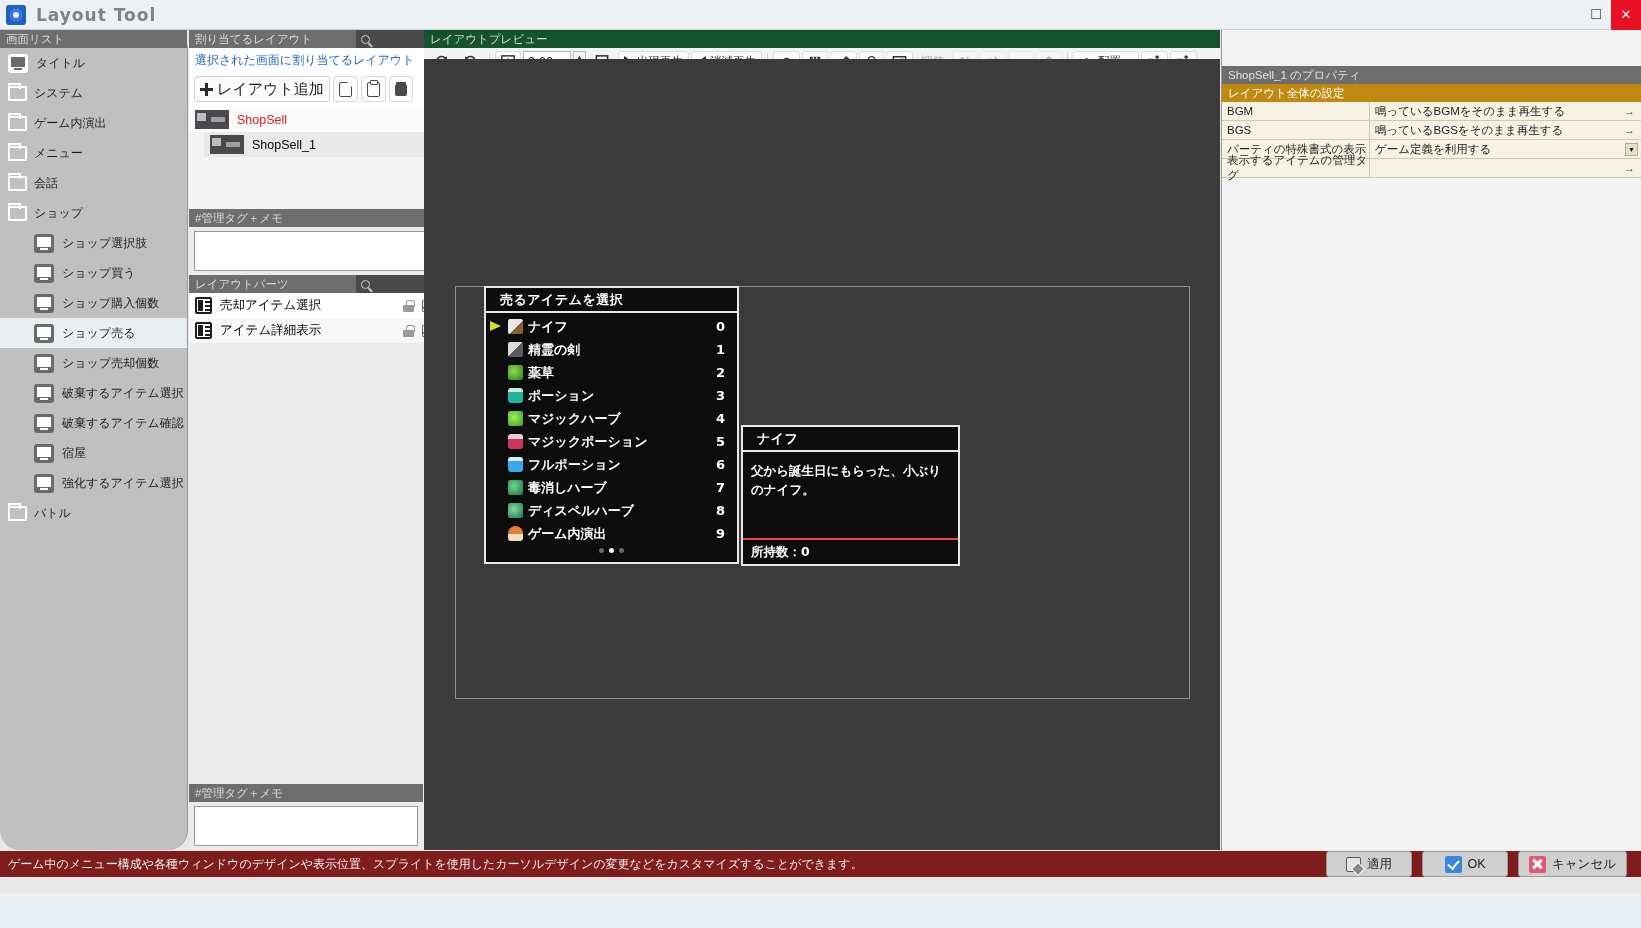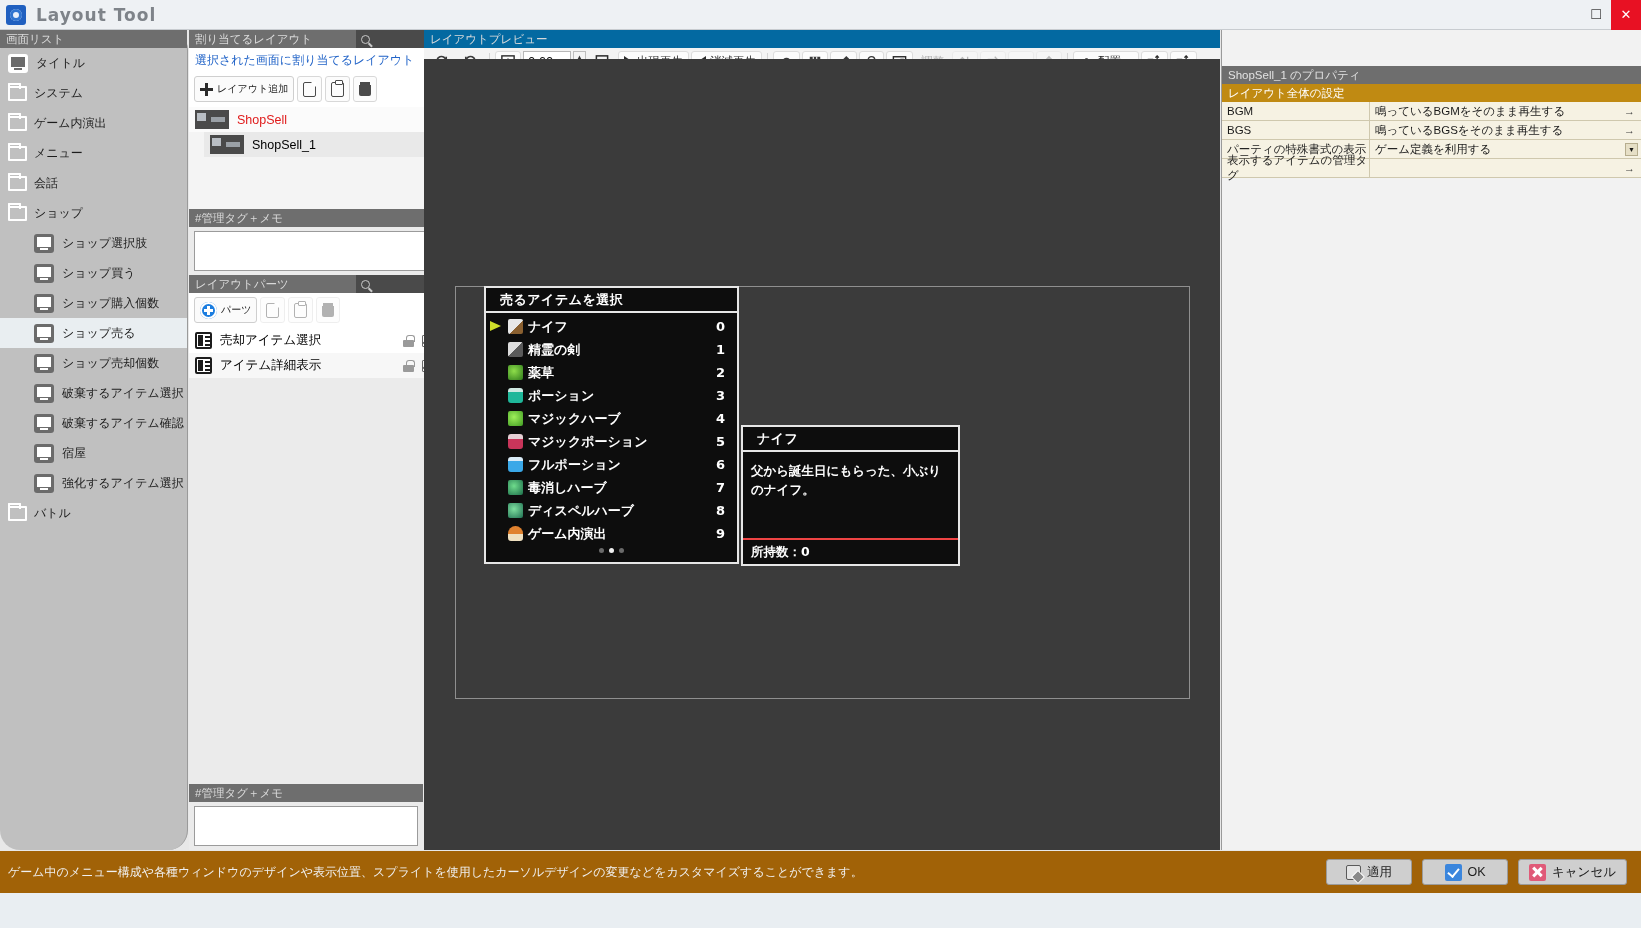--- a/index.html
+++ b/index.html
@@ -38,21 +38,21 @@
     font-size: 13px; color: #444; background: transparent;
   }
   .win-btn.close { background: #e81123; color: #fff; }
 
   
   .panel-head {
     height: 18px; background: #6e6e6e; color: #dcdcdc;
     font-size: 11.5px; display: flex; align-items: center; padding-left: 6px;
     font-weight: normal;
   }
-  .panel-head.dark { background: #0369a1; }
+  .panel-head.dark { background: #14532d; }
   .panel-head .search-box {
     margin-left: auto; width: 88px; height: 18px; background: #4a4a4a;
     display: flex; align-items: center; justify-content: flex-start; padding-left: 5px;
   }
   .mag { width: 9px; height: 9px; border: 1.6px solid #c9c9c9; border-radius: 50%;
          position: relative; display: inline-block; }
   .mag::after { content:""; position:absolute; right:-4px; bottom:-3px; width:5px; height:1.6px;
                 background:#c9c9c9; transform: rotate(45deg); }
 
   
@@ -93,21 +93,21 @@
   
   #midpanel {
     position: absolute; left: 189px; top: 30px; width: 256px; height: 820px;
     background: #ebebeb; border-right: 1px solid #9a9a9a;
   }
   .sub-note { color: #2264c8; font-size: 12px; padding: 4px 6px 3px 6px; background:#fff; }
   .btnbar { display: flex; align-items: center; gap: 3px; padding: 4px 5px 5px 5px; background:#fff; }
   .tbtn {
     height: 24px; min-width: 24px; border: 1px solid #cfcfcf; border-radius: 3px;
     background: #fbfbfb; display: flex; align-items: center; justify-content: center;
-    gap: 4px; padding: 12px 5px; font-size: 10px; color: #222;
+    gap: 4px; padding: 12px 5px; font-size: 15px; color: #222;
   }
   .tbtn.plain { border-color:#d8d8d8; background:#fcfcfc; }
   .plus-ico {
     width: 13px; height: 13px; position: relative; flex:none;
   }
   .plus-ico::before, .plus-ico::after {
     content:""; position:absolute; background:#2b2b2b;
   }
   .plus-ico::before { left:5px; top:0; width:3px; height:13px; }
   .plus-ico::after { left:0; top:5px; width:13px; height:3px; }
@@ -262,21 +262,21 @@
   }
   .prop-key { width:148px; padding-left:5px; display:flex; align-items:center;
               border-right:1px solid #cfc8ae; }
   .prop-val { flex:1; padding-left:5px; display:flex; align-items:center; position:relative; }
   .prop-val .arrow { position:absolute; right:6px; color:#3c3c3c; font-size:11px; }
   .prop-val .dd { position:absolute; right:3px; width:13px;height:13px;background:#e6dfc6;
                   border:1px solid #b6ad8e; display:flex;align-items:center;justify-content:center;font-size:7px;}
 
   
   #statusbar {
-    position:absolute; left:0; top:851px; width:1641px; height:42px; background:#a16207;
+    position:absolute; left:0; top:851px; width:1641px; height:26px; background:#7f1d1d;
     display:flex; align-items:center;
   }
   .status-text { color:#f0f0f0; font-size:12px; padding-left:8px; }
   .bbtns { margin-left:auto; display:flex; gap:10px; padding-right:14px; }
   .bbtn {
     height:26px; min-width:86px; border:1px solid #9b9b9b; border-radius:3px; background:#cfcfcf;
     display:flex; align-items:center; justify-content:center; gap:6px; font-size:12.5px; color:#1c1c1c;
     padding: 0 10px;
   }
   .apply-ico{width:15px;height:15px;border:1.6px solid #5a5a5a;border-radius:2px;position:relative;background:#e4e4e4;}
@@ -411,35 +411,20 @@
       <div class="panel-head">#管理タグ＋メモ</div>
       <div class="memo-box"></div>
     </div>
 
     <div class="panel-head">
       <span>レイアウトパーツ</span>
       <span class="search-box">
         <span class="mag"></span>
       </span>
     </div>
-    <div class="btnbar">
-      <div class="tbtn">
-        <span class="circle-plus"></span>
-        <span>パーツ</span>
-      </div>
-      <div class="tbtn plain dim">
-        <span class="doc-ico"></span>
-      </div>
-      <div class="tbtn plain dim">
-        <span class="clip-ico"></span>
-      </div>
-      <div class="tbtn plain dim">
-        <span class="trash-ico"></span>
-      </div>
-    </div>
     <div class="part-list" id="part-list">
         <div class="part-row">
           <span class="part-ico"></span>
           <span>売却アイテム選択</span>
           <span class="part-right">
             <span class="lock-ico"></span>
             <span class="chk-ico"></span>
           </span>
         </div>
         <div class="part-row">

